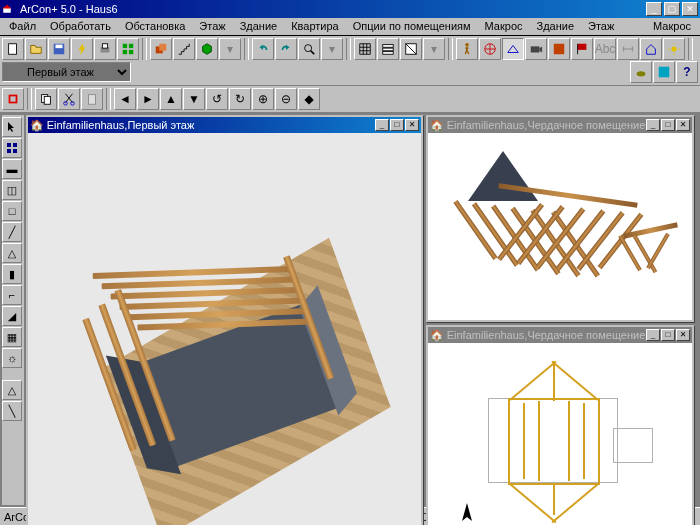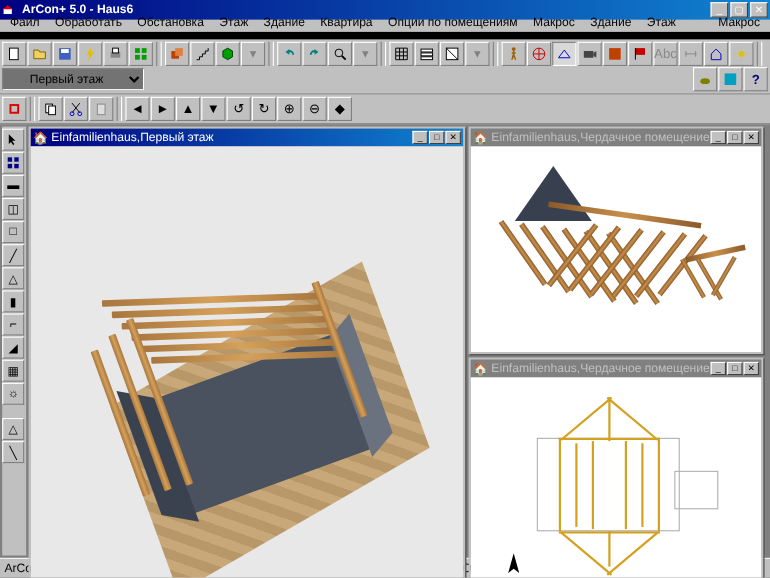--- a/index.html
+++ b/index.html
@@ -1,22 +1,22 @@
 <!DOCTYPE html>
 <html><head>
 <meta charset="utf-8">
 <style>
 * { box-sizing: border-box; margin: 0; padding: 0; font-family: "MS Sans Serif", Tahoma, sans-serif; font-size: 11px; }
 body { background: #c0c0c0; width: 700px; height: 525px; overflow: hidden; display: flex; flex-direction: column; }
 .titlebar { background: linear-gradient(to right, #000080, #1084d0); color: #fff; height: 18px; display: flex; align-items: center; padding: 0 2px; }
 .titlebar .icon { width: 14px; height: 14px; margin-right: 4px; display: inline-flex; align-items: center; justify-content: center; }
-.titlebar .title { flex: 1; font-weight: bold; }
+.titlebar .title { flex: 1; font-weight: normal; }
 .win-controls { display: flex; gap: 2px; }
 .win-btn { width: 16px; height: 14px; background: #c0c0c0; border: 1px solid; border-color: #fff #404040 #404040 #fff; font-size: 9px; line-height: 12px; text-align: center; cursor: pointer; font-family: Marlett, sans-serif; }
-.menubar { background: #c0c0c0; height: 18px; display: flex; align-items: flex-end; padding: 0 2px; border-bottom: 7px solid #000000; }
+.menubar { background: #c0c0c0; height: 18px; display: flex; align-items: flex-start; padding: 0 2px; border-bottom: 1px solid #000000; }
 .menubar .menu-item { padding: 2px 7px; cursor: pointer; }
 .menubar .help { margin-left: auto; }
 .toolbar { background: #c0c0c0; display: flex; align-items: center; padding: 2px; gap: 1px; border-bottom: 1px solid #808080; flex-wrap: wrap; }
 .tb-btn { width: 22px; height: 22px; border: 1px solid; border-color: #fff #808080 #808080 #fff; background: #c0c0c0; display: inline-flex; align-items: center; justify-content: center; cursor: pointer; font-size: 12px; }
 .tb-btn.active { border-color: #808080 #fff #fff #808080; background: #d8d8d8; }
 .tb-btn.disabled { color: #808080; }
 .tb-sep { width: 5px; height: 22px; border-left: 1px solid #808080; border-right: 1px solid #fff; margin: 0 2px; }
 .tb-select { height: 20px; border: 1px solid; border-color: #808080 #fff #fff #808080; background: #737373; min-width: 100px; font-size: 11px; padding: 0 20px; }
 .workspace { flex: 1; background: #808080; display: flex; padding: 2px; gap: 0; position: relative; }
 .left-toolbar { width: 22px; background: #c0c0c0; display: flex; flex-direction: column; gap: 1px; padding: 2px 0; }

